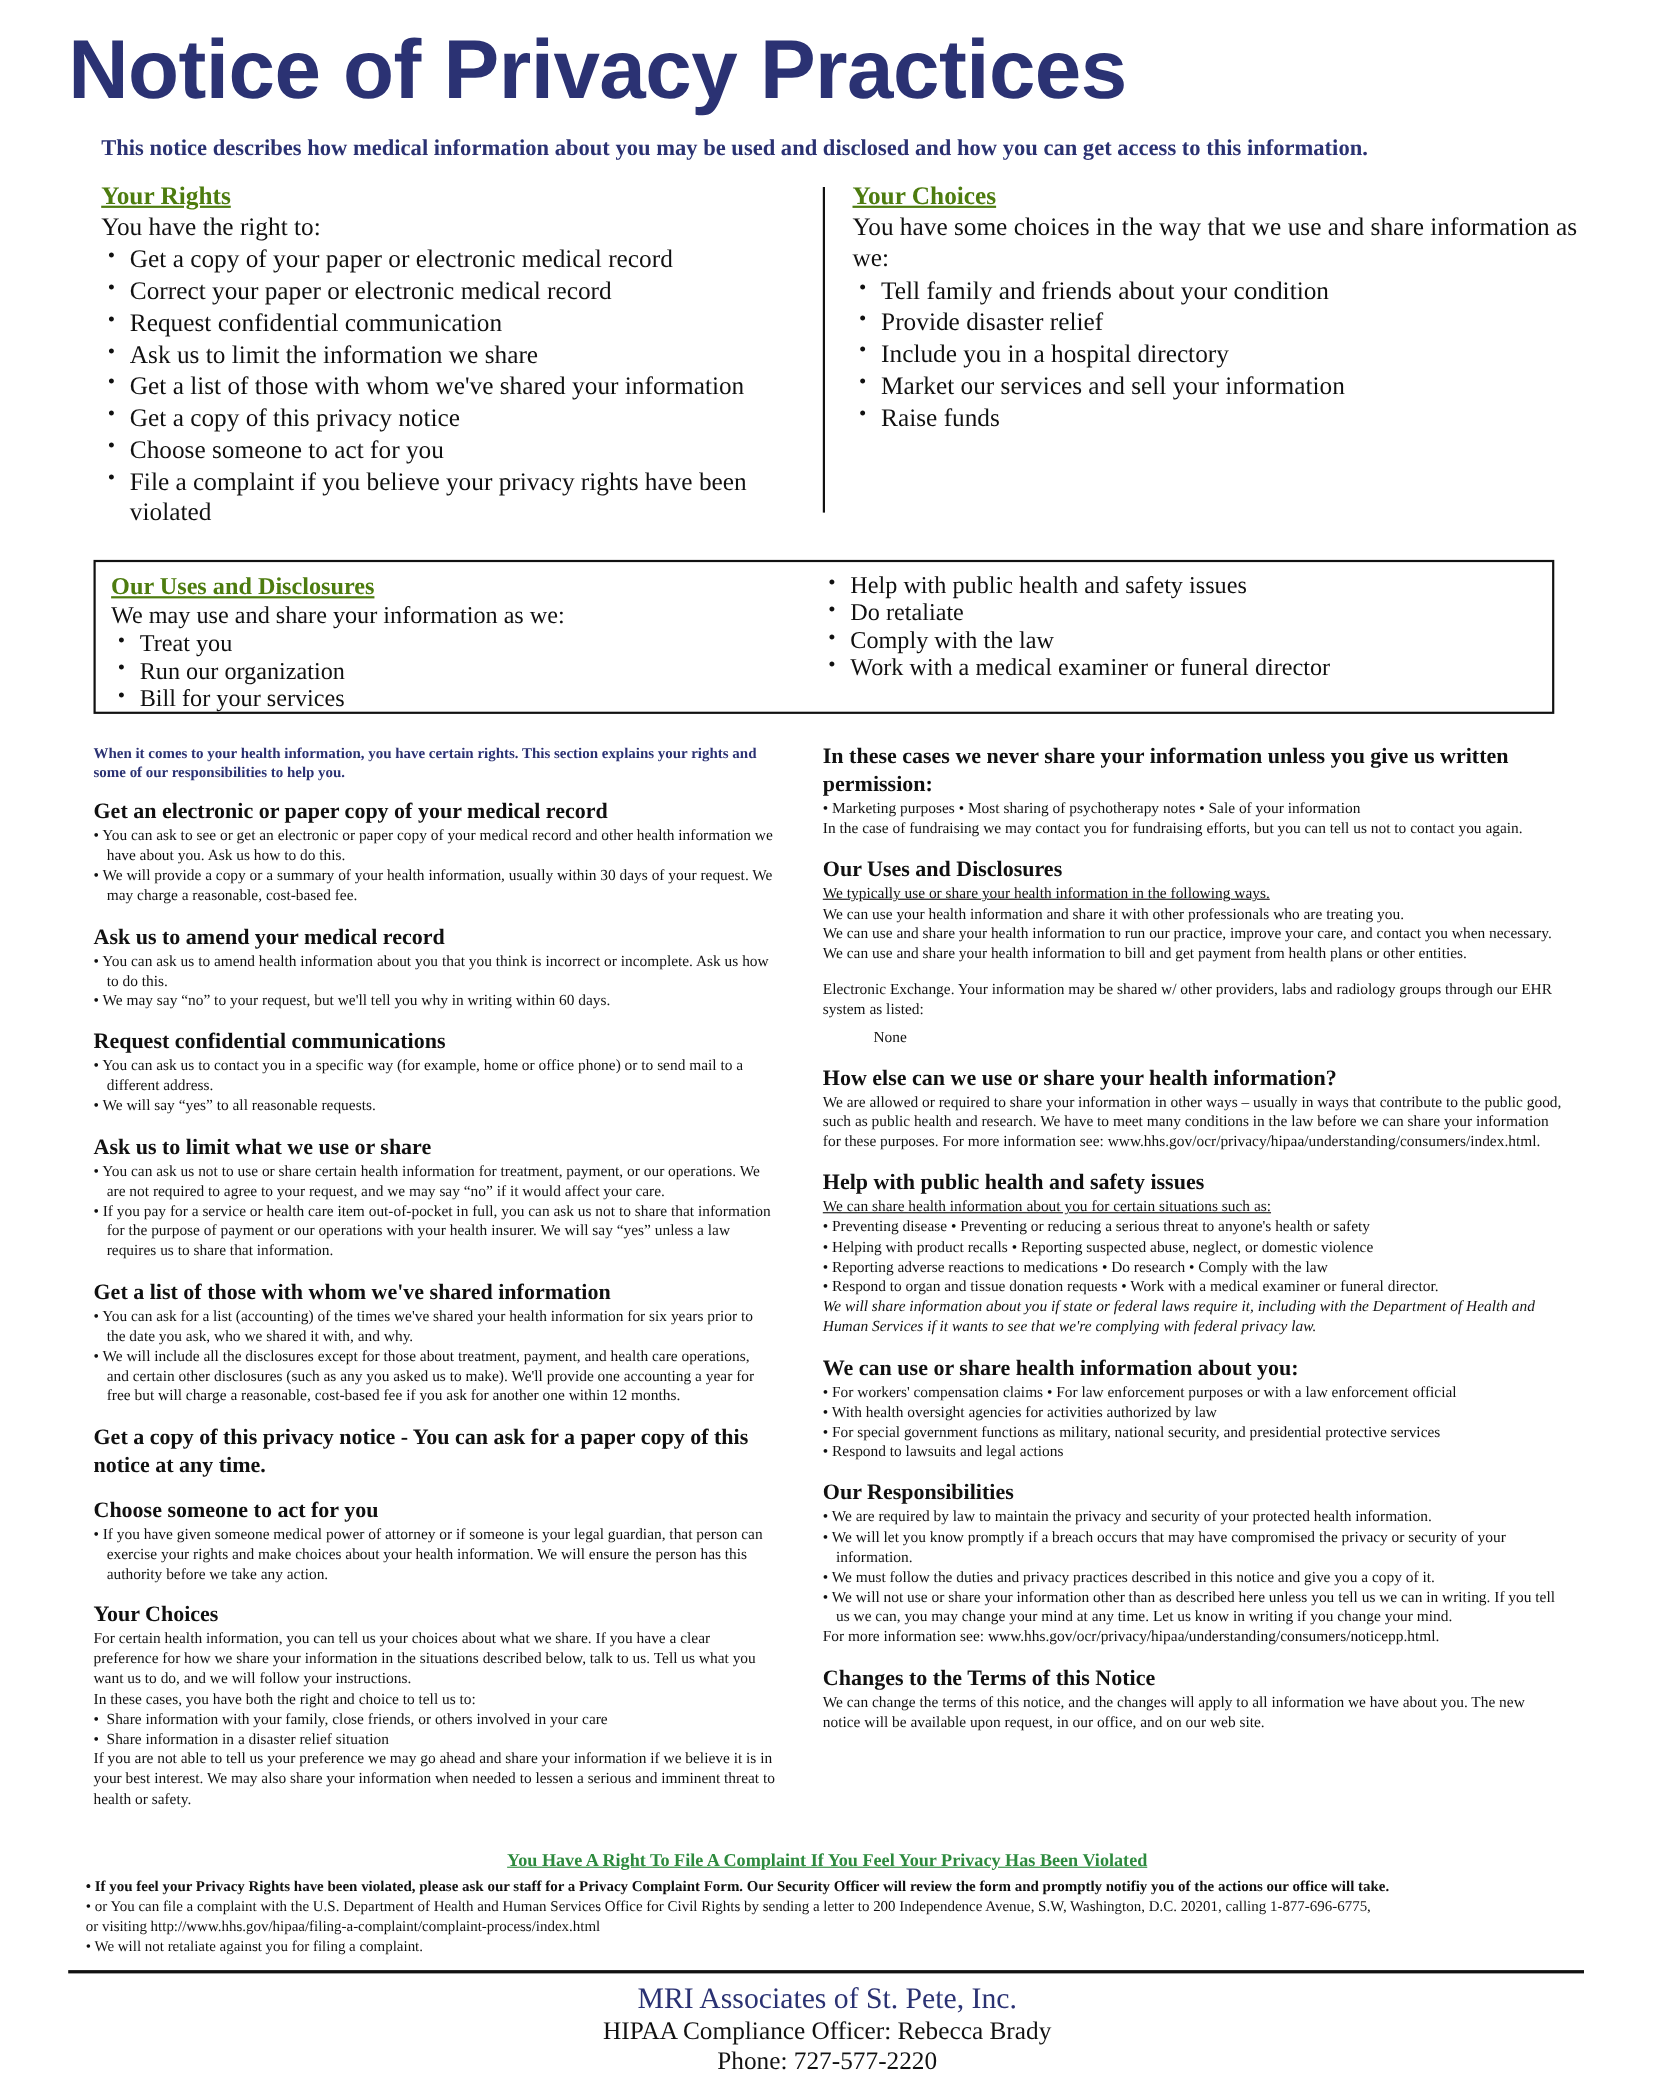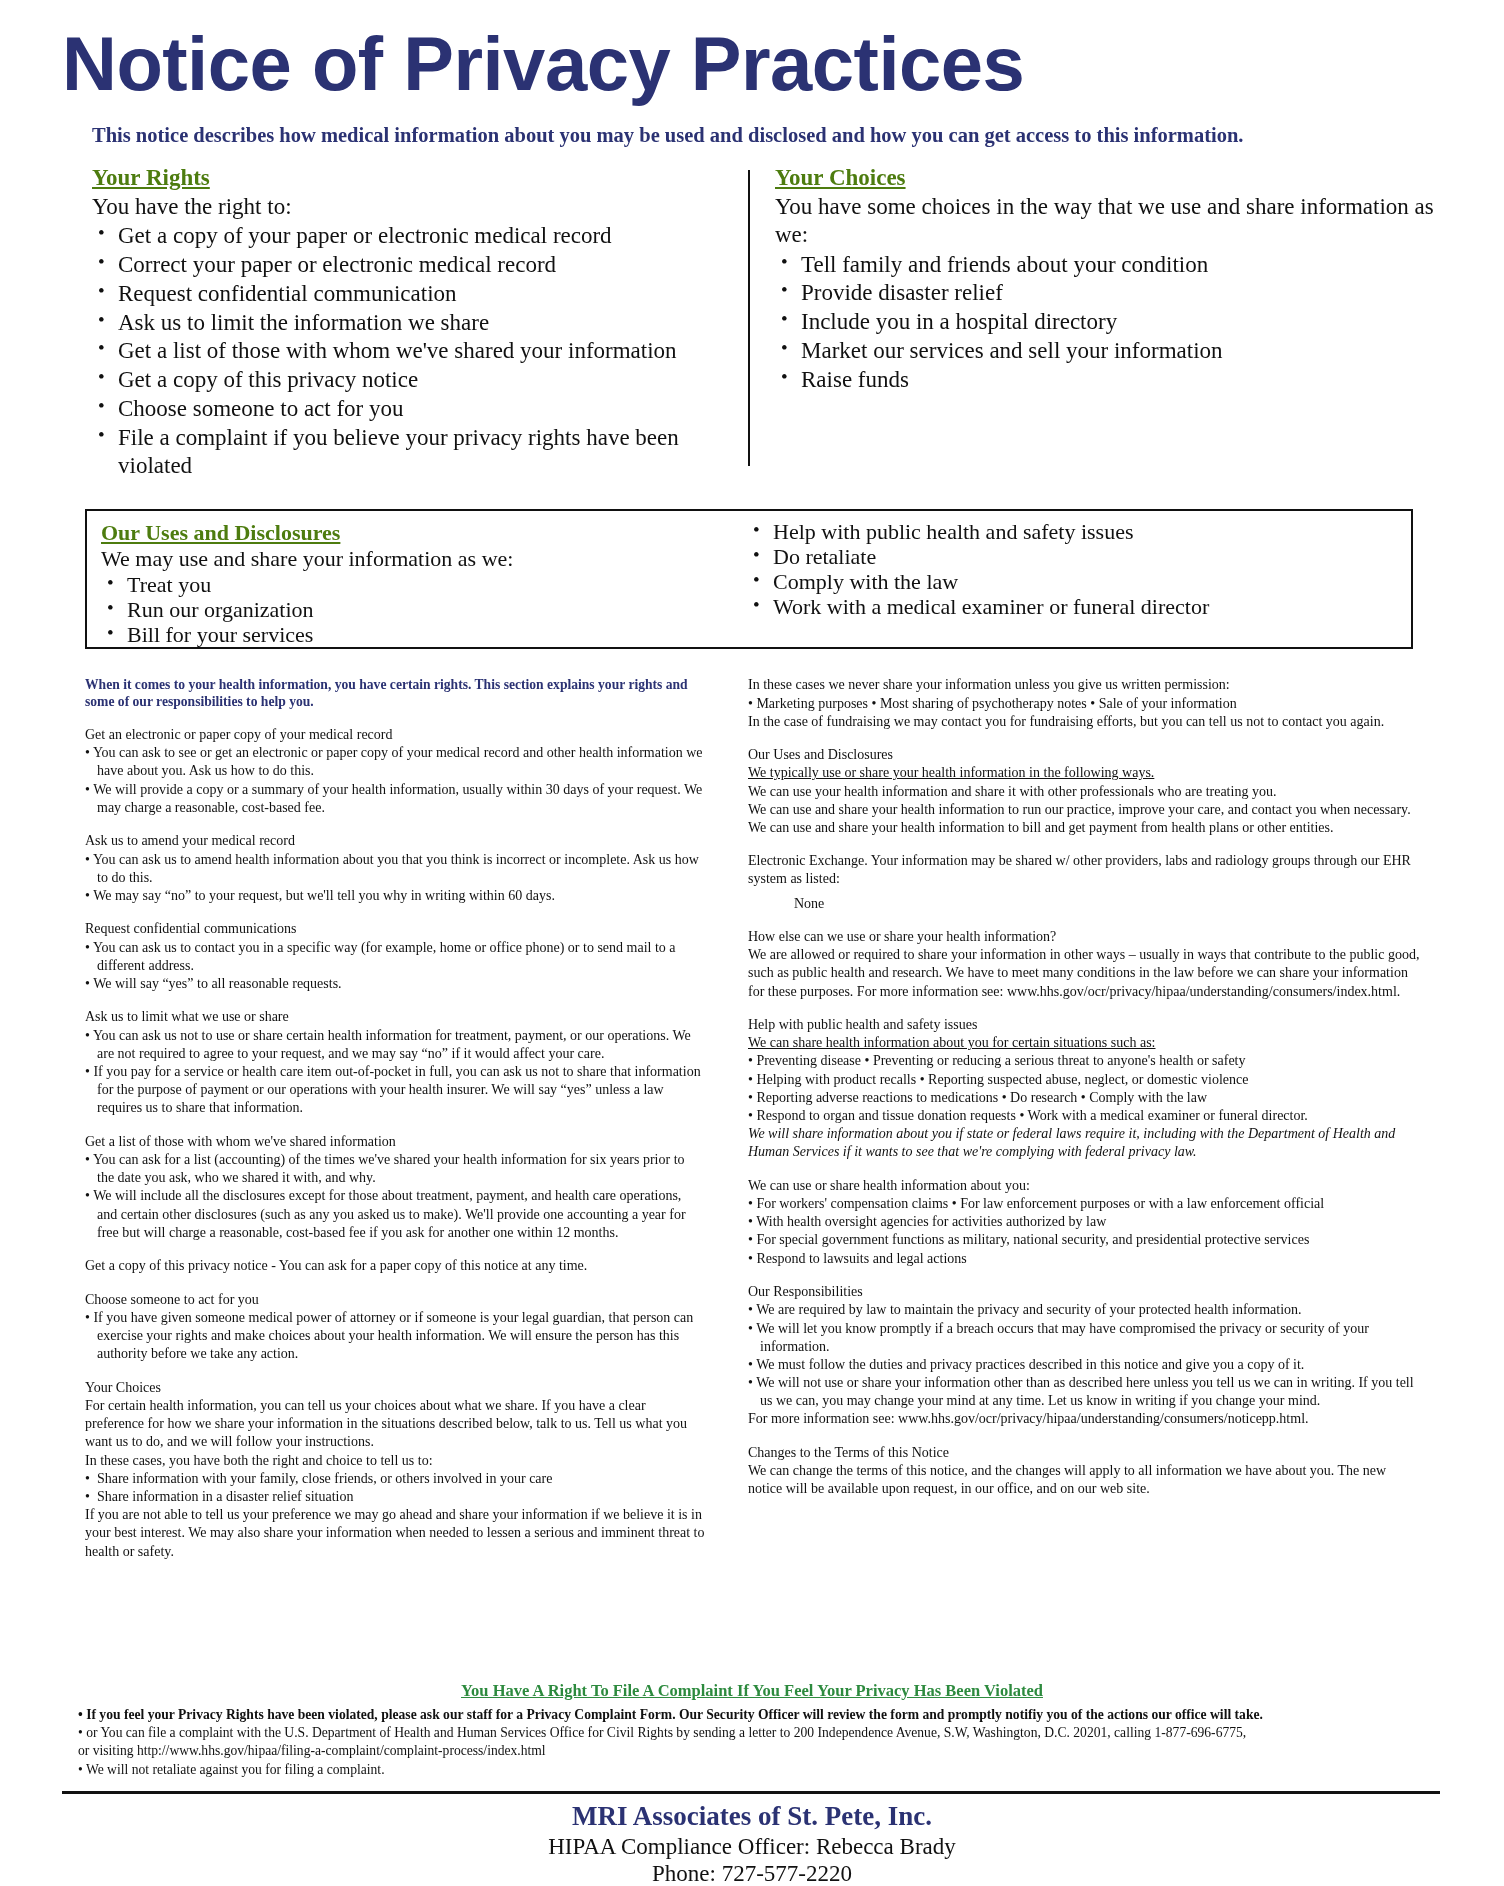--- a/index.html
+++ b/index.html
@@ -119,22 +119,22 @@
   .bcol-right { left: 748px; width: 672px; }
 
   .b-intro {
     color: #2b3273;
     font-weight: bold;
     font-size: 13.6px;
     line-height: 1.28;
     margin: 0 0 15px 0;
   }
   .b-head {
-    font-weight: normal;
-    font-size: 14px;
+    font-weight: bold;
+    font-size: 20px;
     line-height: 1.25;
     margin: 0 0 1px 0;
   }
   .b-text {
     font-size: 14px;
     line-height: 1.30;
     margin: 0;
   }
   .b-text.u { text-decoration: underline; }
   .b-text.i { font-style: italic; }
@@ -187,21 +187,21 @@
   
   .footer {
     position: absolute;
     left: 0;
     top: 1775px;
     width: 1504px;
     text-align: center;
   }
   .f-org {
     color: #2b3273;
-    font-weight: bold;
+    font-weight: normal;
     font-size: 27px;
     margin: 0 0 2px 0;
   }
   .f-officer { font-size: 23px; margin: 0 0 1px 0; }
   .f-phone { font-size: 23px; margin: 0 0 2px 0; }
 </style>
 </head>
 <body>
 
 <div class="page">

